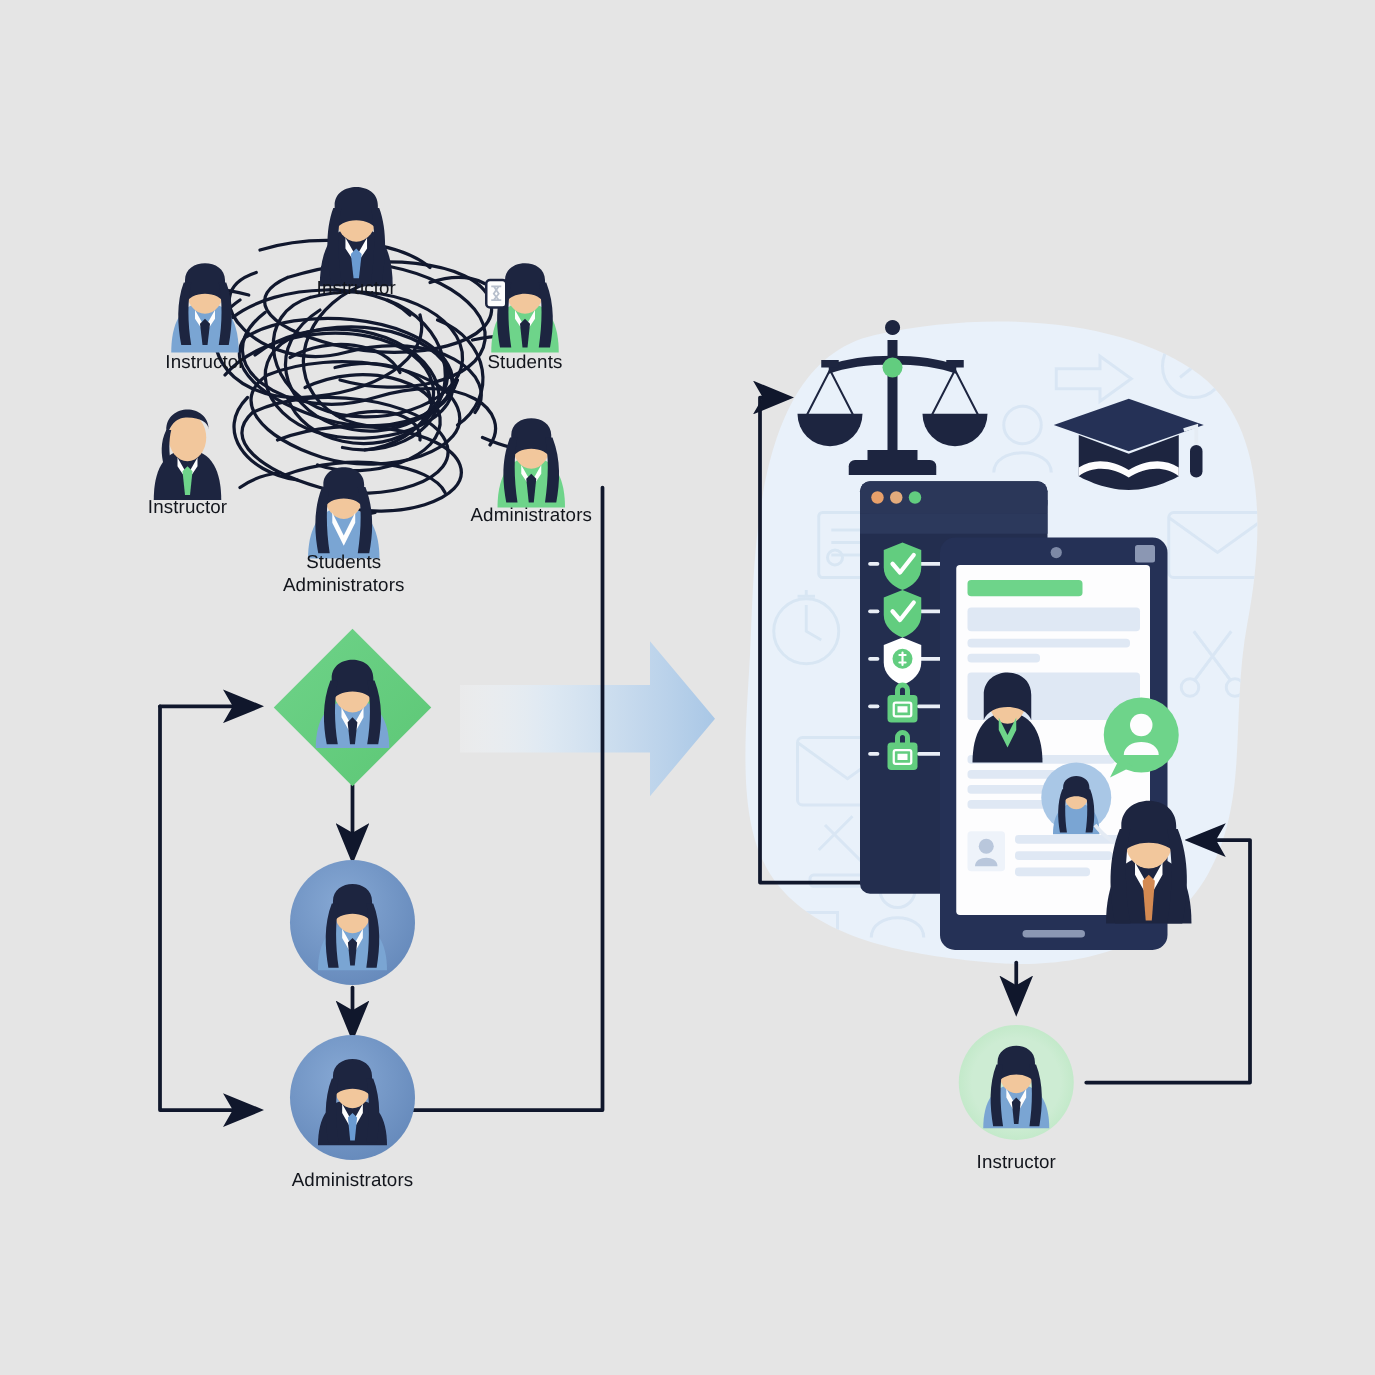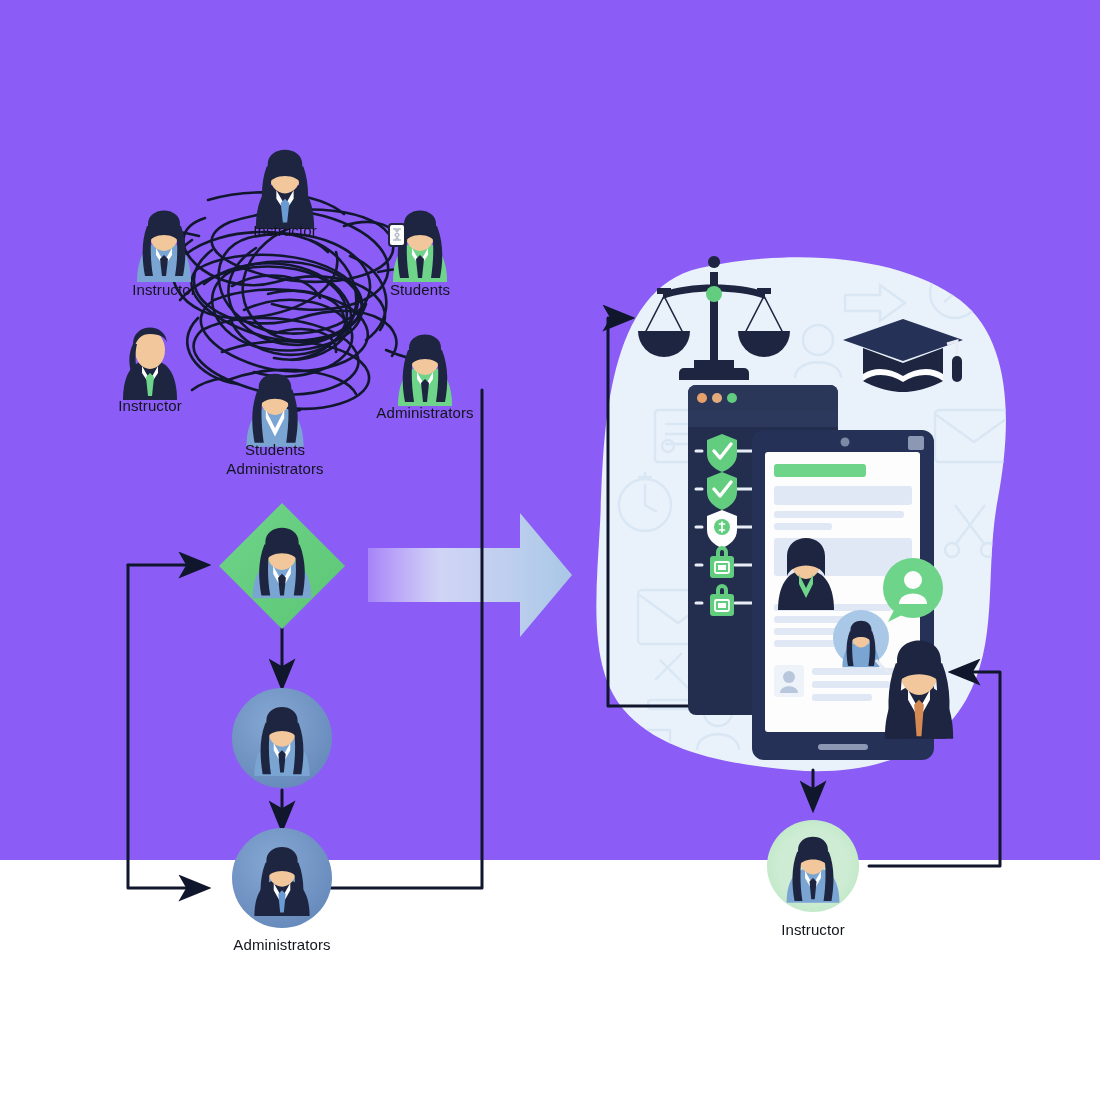--- a/index.html
+++ b/index.html
@@ -1,17 +1,17 @@
 <!DOCTYPE html>
 <html><head>
 <meta charset="utf-8">
 <style>
   html,body{margin:0;padding:0;background:#ffffff;}
   body{width:1100px;height:1100px;font-family:"Liberation Sans",sans-serif;overflow:hidden;}
-  #stage{position:relative;width:1100px;height:860px;background:#8b5cf6;}
+  #stage{position:relative;width:1100px;height:1100px;background:#e5e5e5;}
   svg.layer{position:absolute;left:0;top:0;width:1100px;height:1100px;}
   .lbl{position:absolute;font-family:"Liberation Sans",sans-serif;color:#12151c;
        font-size:15px;letter-spacing:.1px;text-align:center;white-space:nowrap;
        transform:translateX(-50%);line-height:19px;}
 </style>
 </head>
 <body>
 
 <div id="stage">
 

